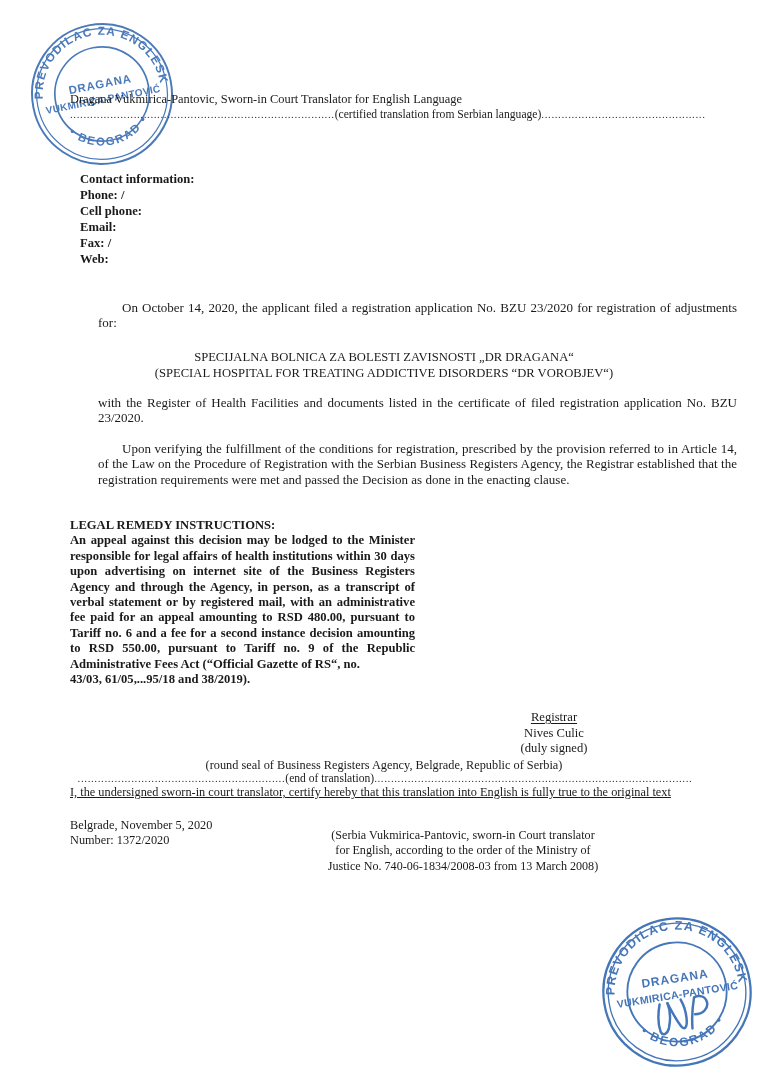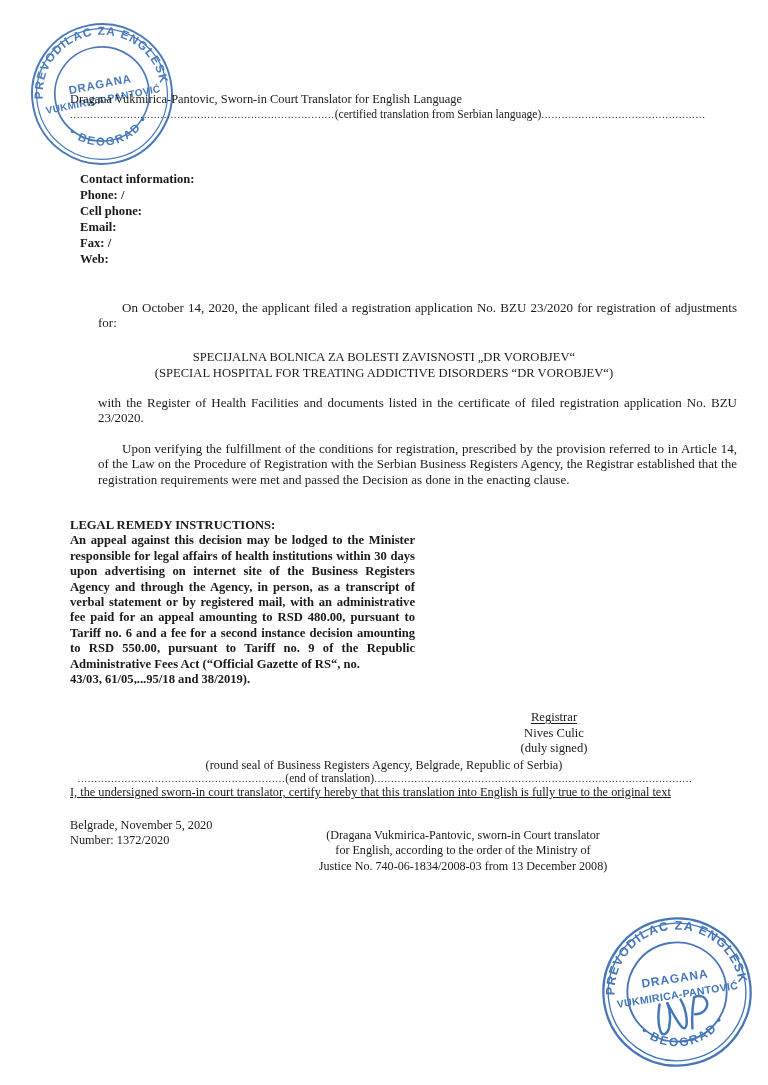--- a/index.html
+++ b/index.html
@@ -244,21 +244,21 @@
     <div>Fax: /</div>
     <div>Web:</div>
   </div>
 
 
   <div class="body-col" id="para-1">
     <p class="indent">On October 14, 2020, the applicant filed a registration application No. BZU 23/2020 for registration of adjustments for:</p>
   </div>
 
   <div id="hospital-names">
-    <div>SPECIJALNA BOLNICA ZA BOLESTI ZAVISNOSTI „DR VOROBJEV“</div>
+    <div>SPECIJALNA BOLNICA ZA BOLESTI ZAVISNOSTI „DR DRAGANA“</div>
     <div>(SPECIAL HOSPITAL FOR TREATING ADDICTIVE DISORDERS “DR VOROBJEV“)</div>
   </div>
 
   <div class="body-col" id="para-2">
     <p>with the Register of Health Facilities and documents listed in the certificate of filed registration application No. BZU 23/2020.</p>
   </div>
 
   <div class="body-col" id="para-3">
     <p class="indent">Upon verifying the fulfillment of the conditions for registration, prescribed by the provision referred to in Article 14, of the Law on the Procedure of Registration with the Serbian Business Registers Agency, the Registrar established that the registration requirements were met and passed the Decision as done in the enacting clause.</p>
   </div>
@@ -284,23 +284,23 @@
   <div id="certify">
     <p>I, the undersigned sworn-in court translator, certify hereby that this translation into English is fully true to the original text</p>
   </div>
 
   <div id="date-line">
     <div>Belgrade, November 5, 2020</div>
     <div>Number: 1372/2020</div>
   </div>
 
   <div id="translator-note">
-    <div>(Dragana Vukmirica-Pantovic, sworn-in Court translator</div>
+    <div>(Serbia Vukmirica-Pantovic, sworn-in Court translator</div>
     <div>for English, according to the order of the Ministry of</div>
-    <div>Justice No. 740-06-1834/2008-03 from 13 December 2008)</div>
+    <div>Justice No. 740-06-1834/2008-03 from 13 March 2008)</div>
   </div>
 
   <div class="seal" id="seal-bottom">
     <svg viewBox="0 0 200 200" width="160" height="160" aria-hidden="true">
       <defs>
         <path id="arcTopB" d="M 22,100 A 78,78 0 0 1 178,100"></path>
         <path id="arcBotB" d="M 32,100 A 68,68 0 0 0 168,100"></path>
       </defs>
       <circle cx="100" cy="100" r="92" fill="none" stroke="#3b6fb5" stroke-width="2.8"></circle>
       <circle cx="100" cy="100" r="86" fill="none" stroke="#3b6fb5" stroke-width="1.7"></circle>

